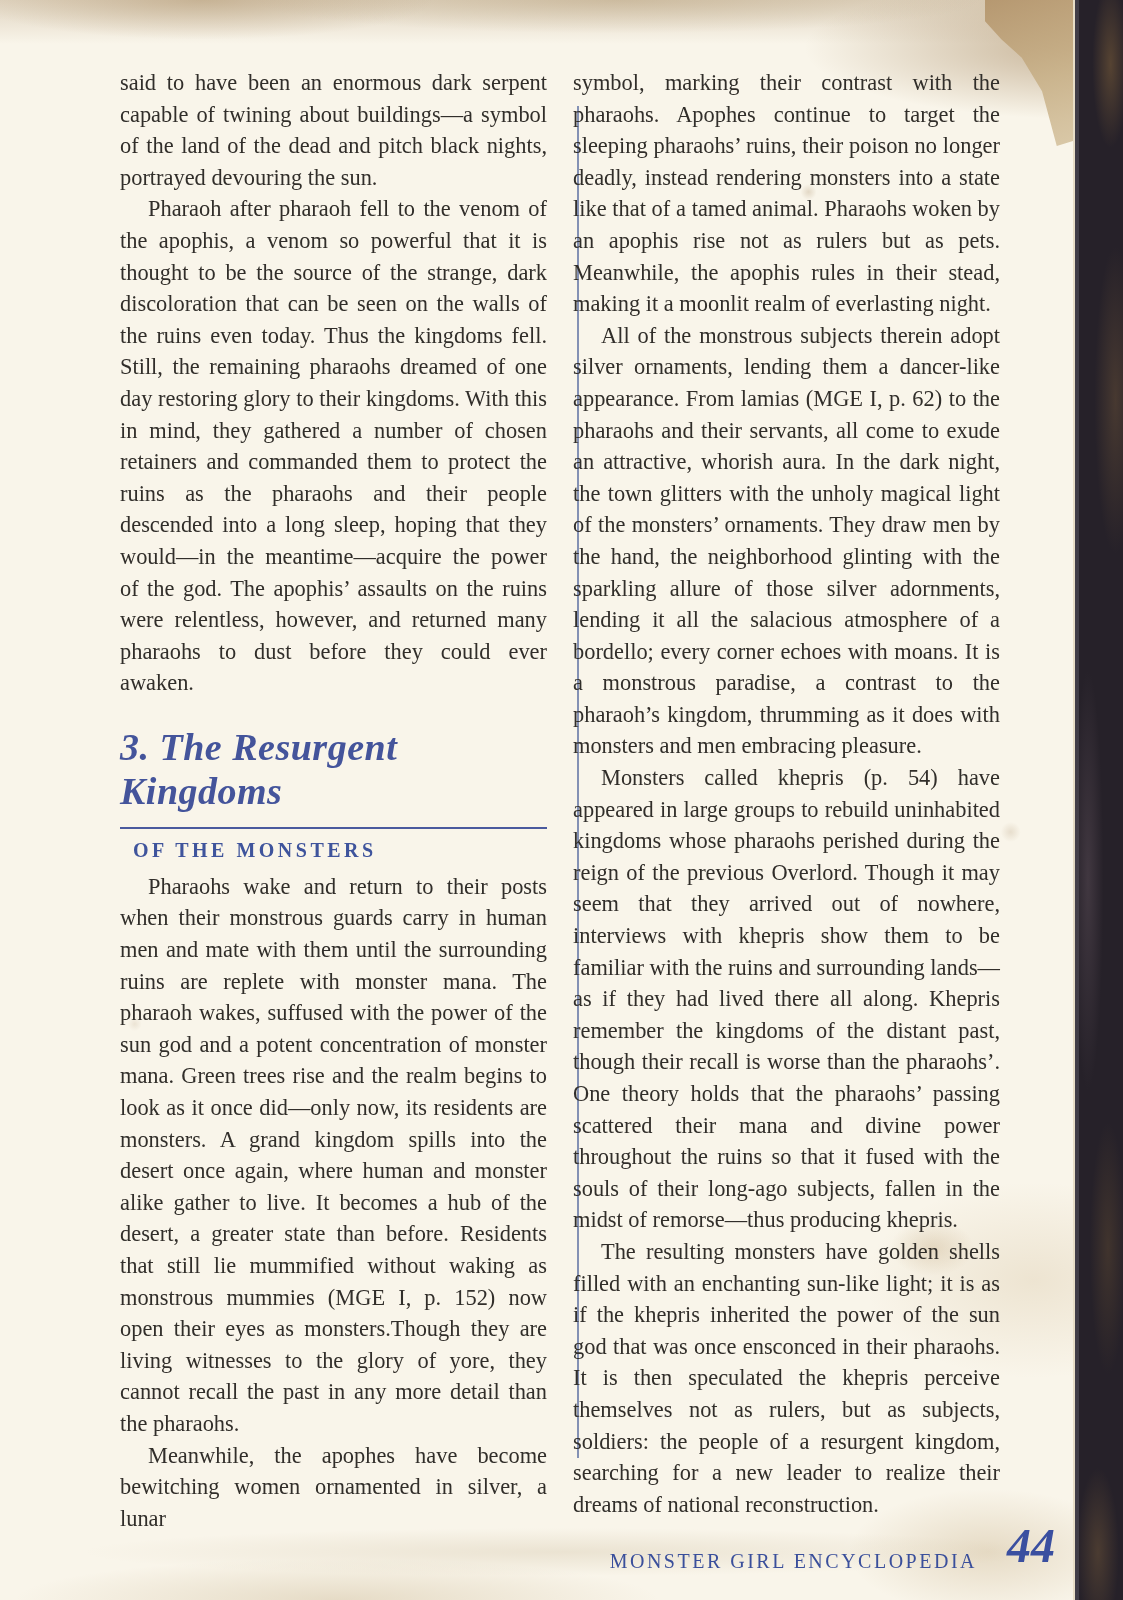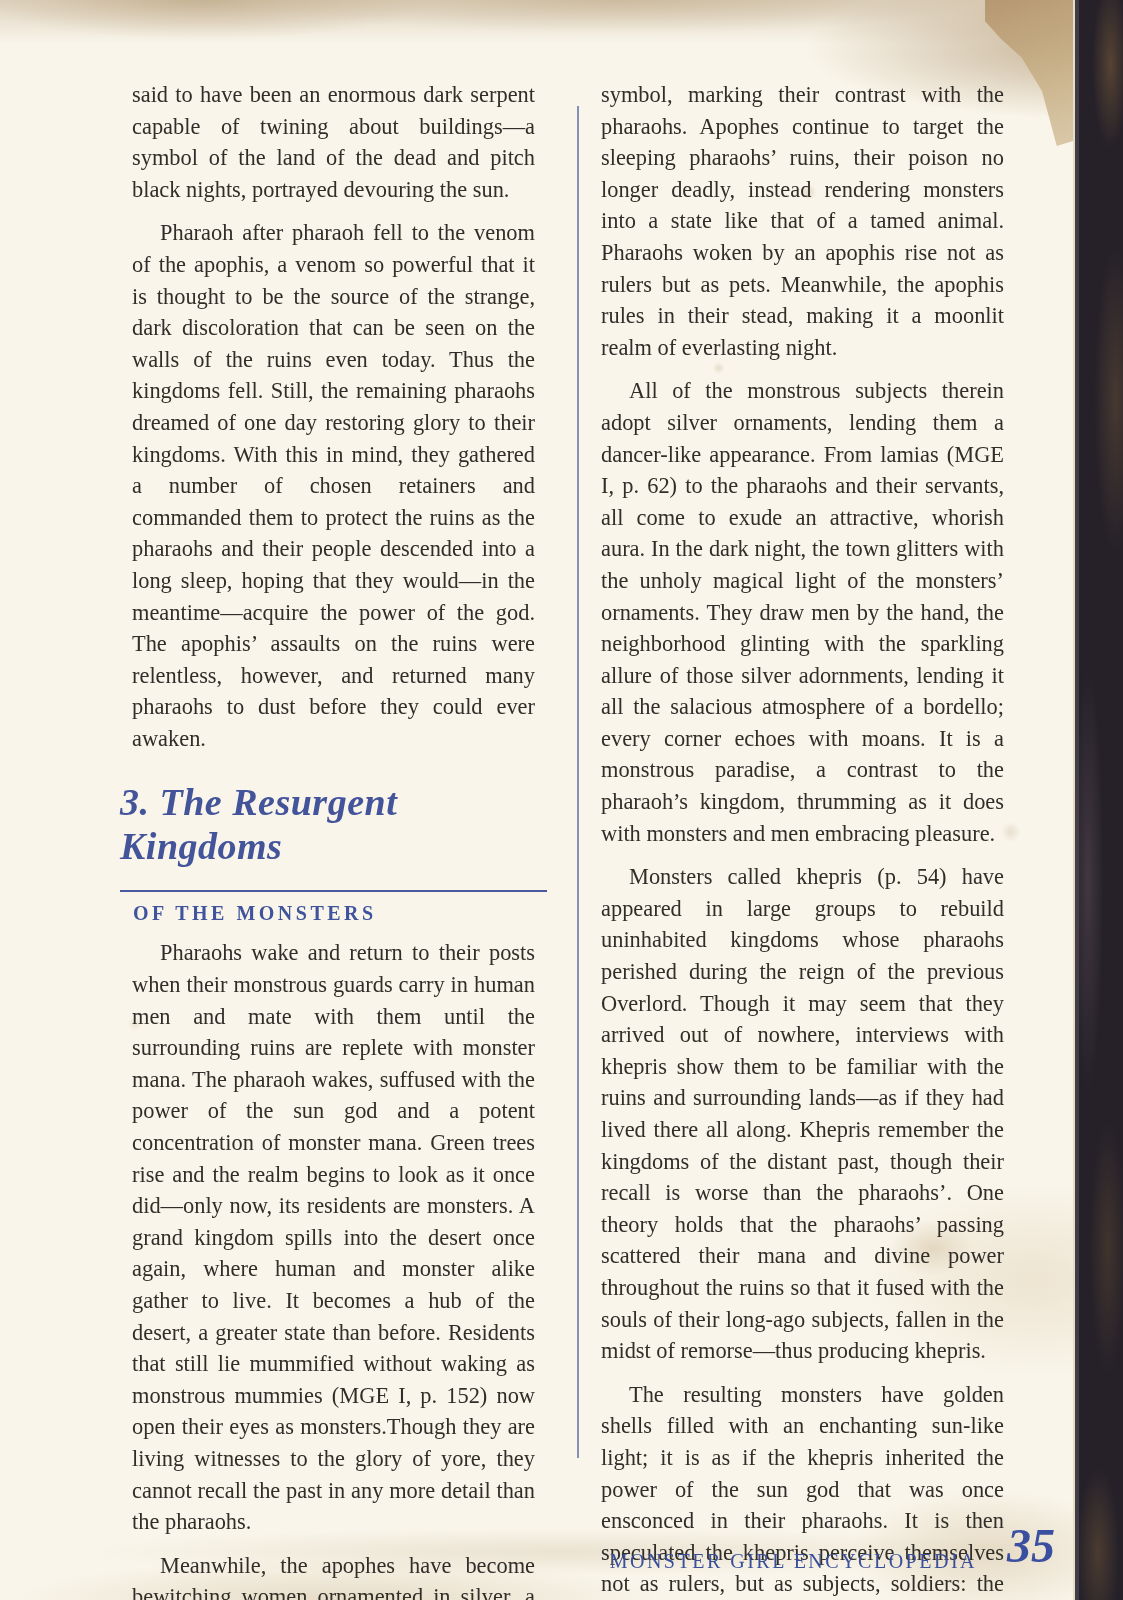--- a/index.html
+++ b/index.html
@@ -63,28 +63,28 @@
 
   .col {
     position: absolute;
     top: 67px;
     width: 427px;
     font-size: 22.4px;
     line-height: 31.6px;
     text-align: justify;
   }
   .col-left  { left: 120px; }
-  .col-right { left: 589px; }
+  .col-right { left: 573px; }
 
-  .col p { margin: 12px; }
+  .col p { margin: 0; }
   .col p.indent { text-indent: 28px; font-family: Liberation Serif, serif; }
 
   .section-heading {
     margin: 26px 0 0 0;
-    padding-bottom: 22px;
+    padding-bottom: 14px;
     font-size: 38px;
     line-height: 44px;
     font-style: italic;
     font-weight: bold;
     letter-spacing: 0.5px;
     color: #44549b;
     border-bottom: 2px solid #4a5a9e;
     text-align: left;
   }
   .section-subheading {
@@ -139,16 +139,16 @@
 
   <div class="col col-right">
     <p class="noindent">symbol, marking their contrast with the pharaohs. Apophes continue to target the sleeping pharaohs’ ruins, their poison no longer deadly, instead rendering monsters into a state like that of a tamed animal. Pharaohs woken by an apophis rise not as rulers but as pets. Meanwhile, the apophis rules in their stead, making it a moonlit realm of everlasting night.</p>
     <p class="indent">All of the monstrous subjects therein adopt silver ornaments, lending them a dancer-like appearance. From lamias (MGE I, p. 62) to the pharaohs and their servants, all come to exude an attractive, whorish aura. In the dark night, the town glitters with the unholy magical light of the monsters’ ornaments. They draw men by the hand, the neighborhood glinting with the sparkling allure of those silver adornments, lending it all the salacious atmosphere of a bordello; every corner echoes with moans. It is a monstrous paradise, a contrast to the pharaoh’s kingdom, thrumming as it does with monsters and men embracing pleasure.</p>
     <p class="indent">Monsters called khepris (p. 54) have appeared in large groups to rebuild uninhabited kingdoms whose pharaohs perished during the reign of the previous Overlord. Though it may seem that they arrived out of nowhere, interviews with khepris show them to be familiar with the ruins and surrounding lands—as if they had lived there all along. Khepris remember the kingdoms of the distant past, though their recall is worse than the pharaohs’. One theory holds that the pharaohs’ passing scattered their mana and divine power throughout the ruins so that it fused with the souls of their long-ago subjects, fallen in the midst of remorse—thus producing khepris.</p>
     <p class="indent">The resulting monsters have golden shells filled with an enchanting sun-like light; it is as if the khepris inherited the power of the sun god that was once ensconced in their pharaohs. It is then speculated the khepris perceive themselves not as rulers, but as subjects, soldiers: the people of a resurgent kingdom, searching for a new leader to realize their dreams of national reconstruction.</p>
   </div>
 
   <div class="footer">
     <span class="footer-title">MONSTER GIRL ENCYCLOPEDIA</span>
-    <span class="footer-num">35</span>
+    <span class="footer-num">44</span>
   </div>
 
 </div>
 
 </body></html>

